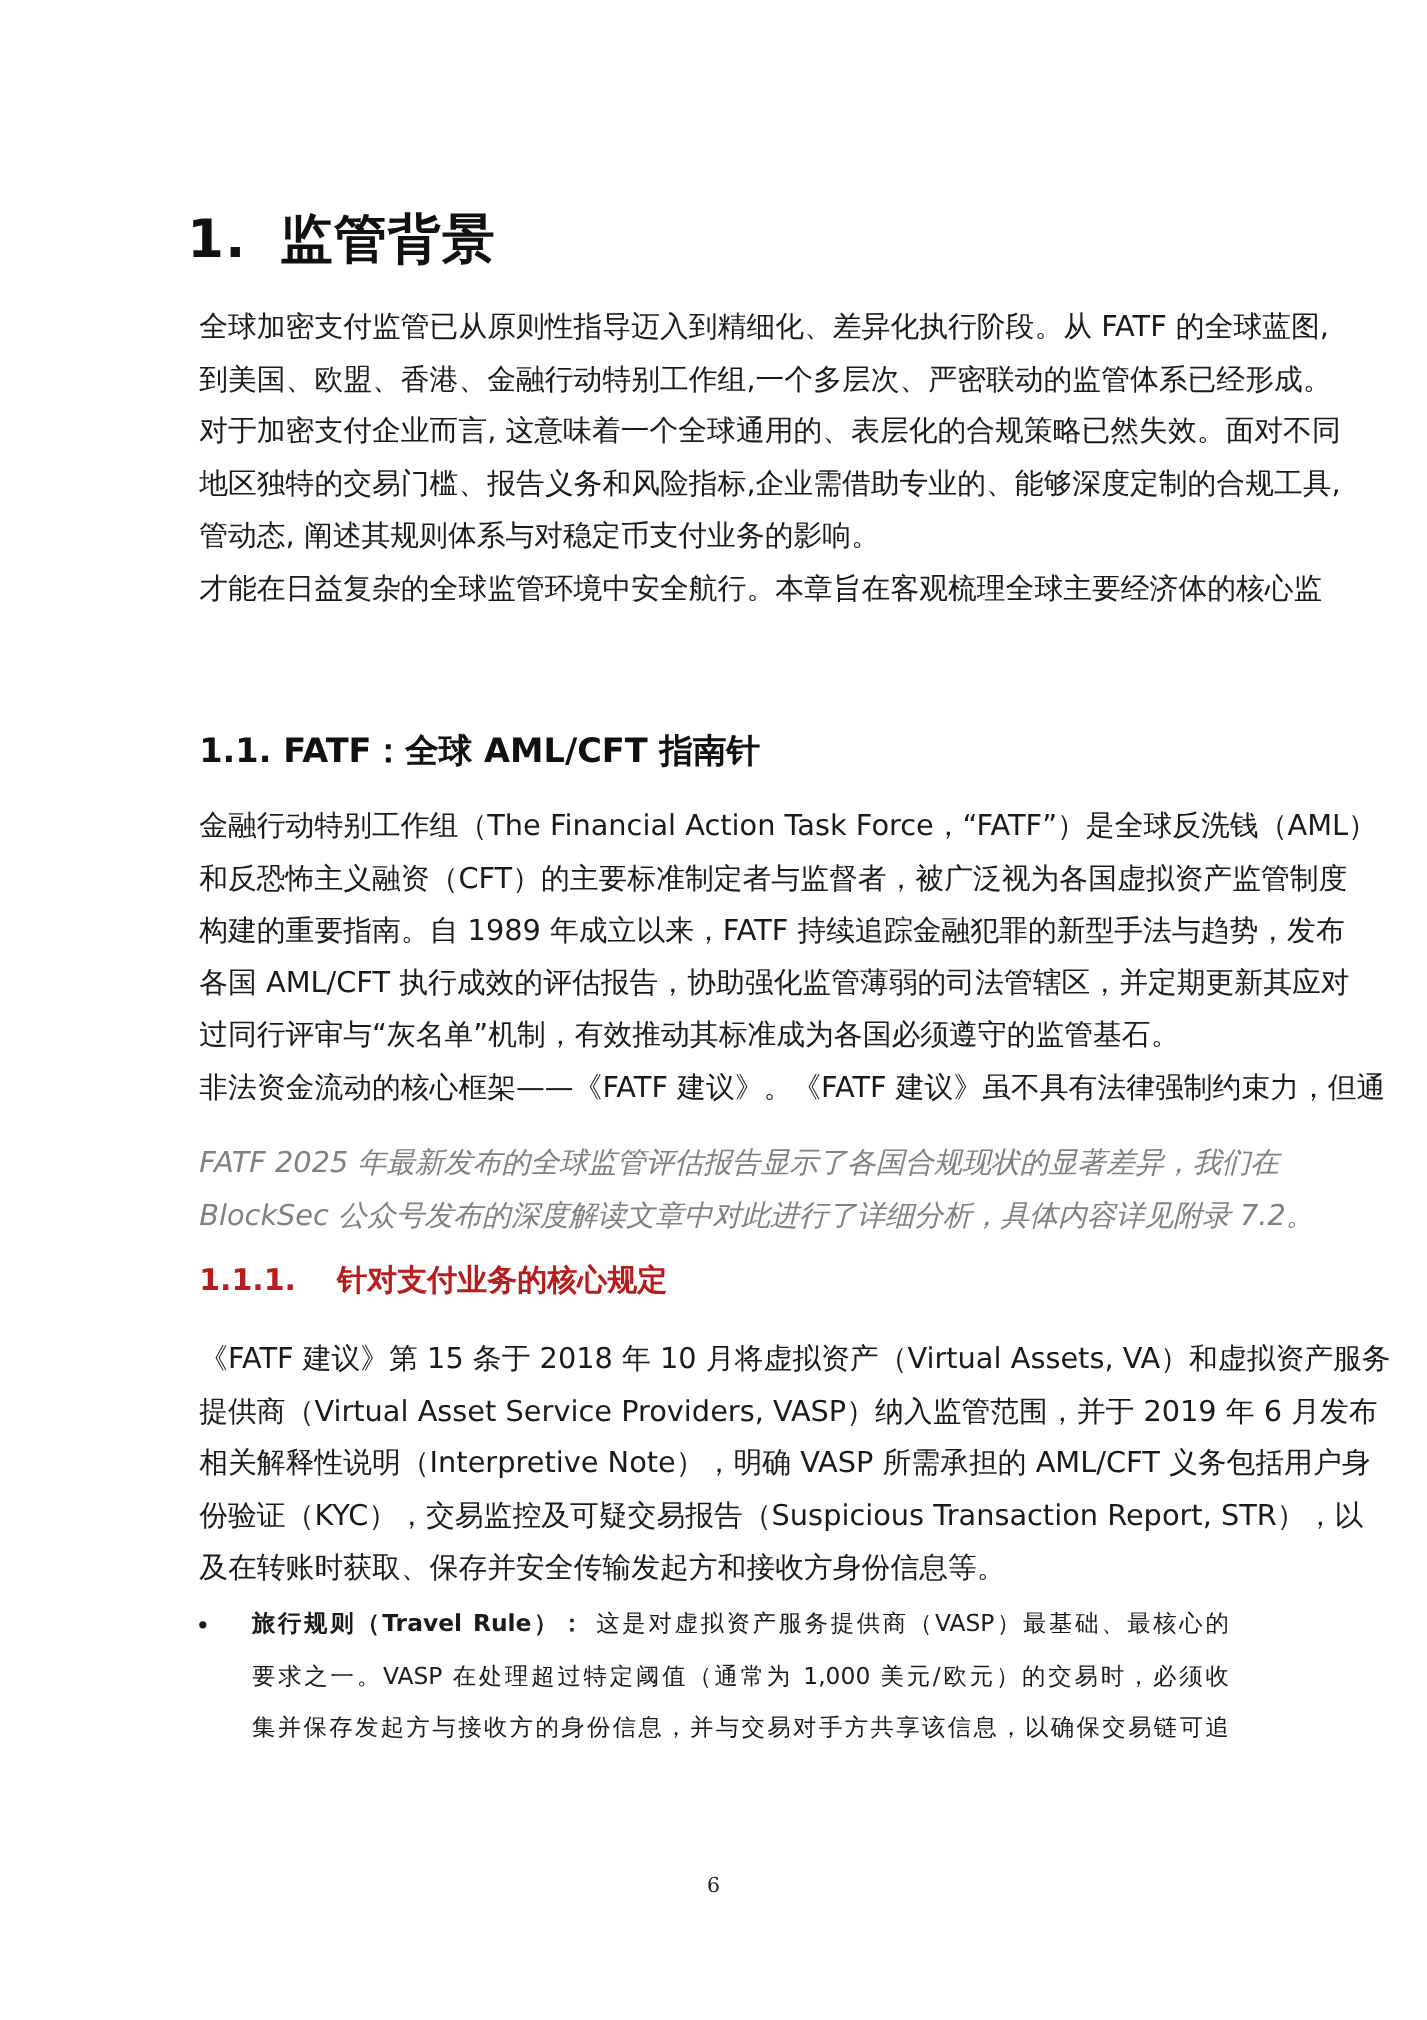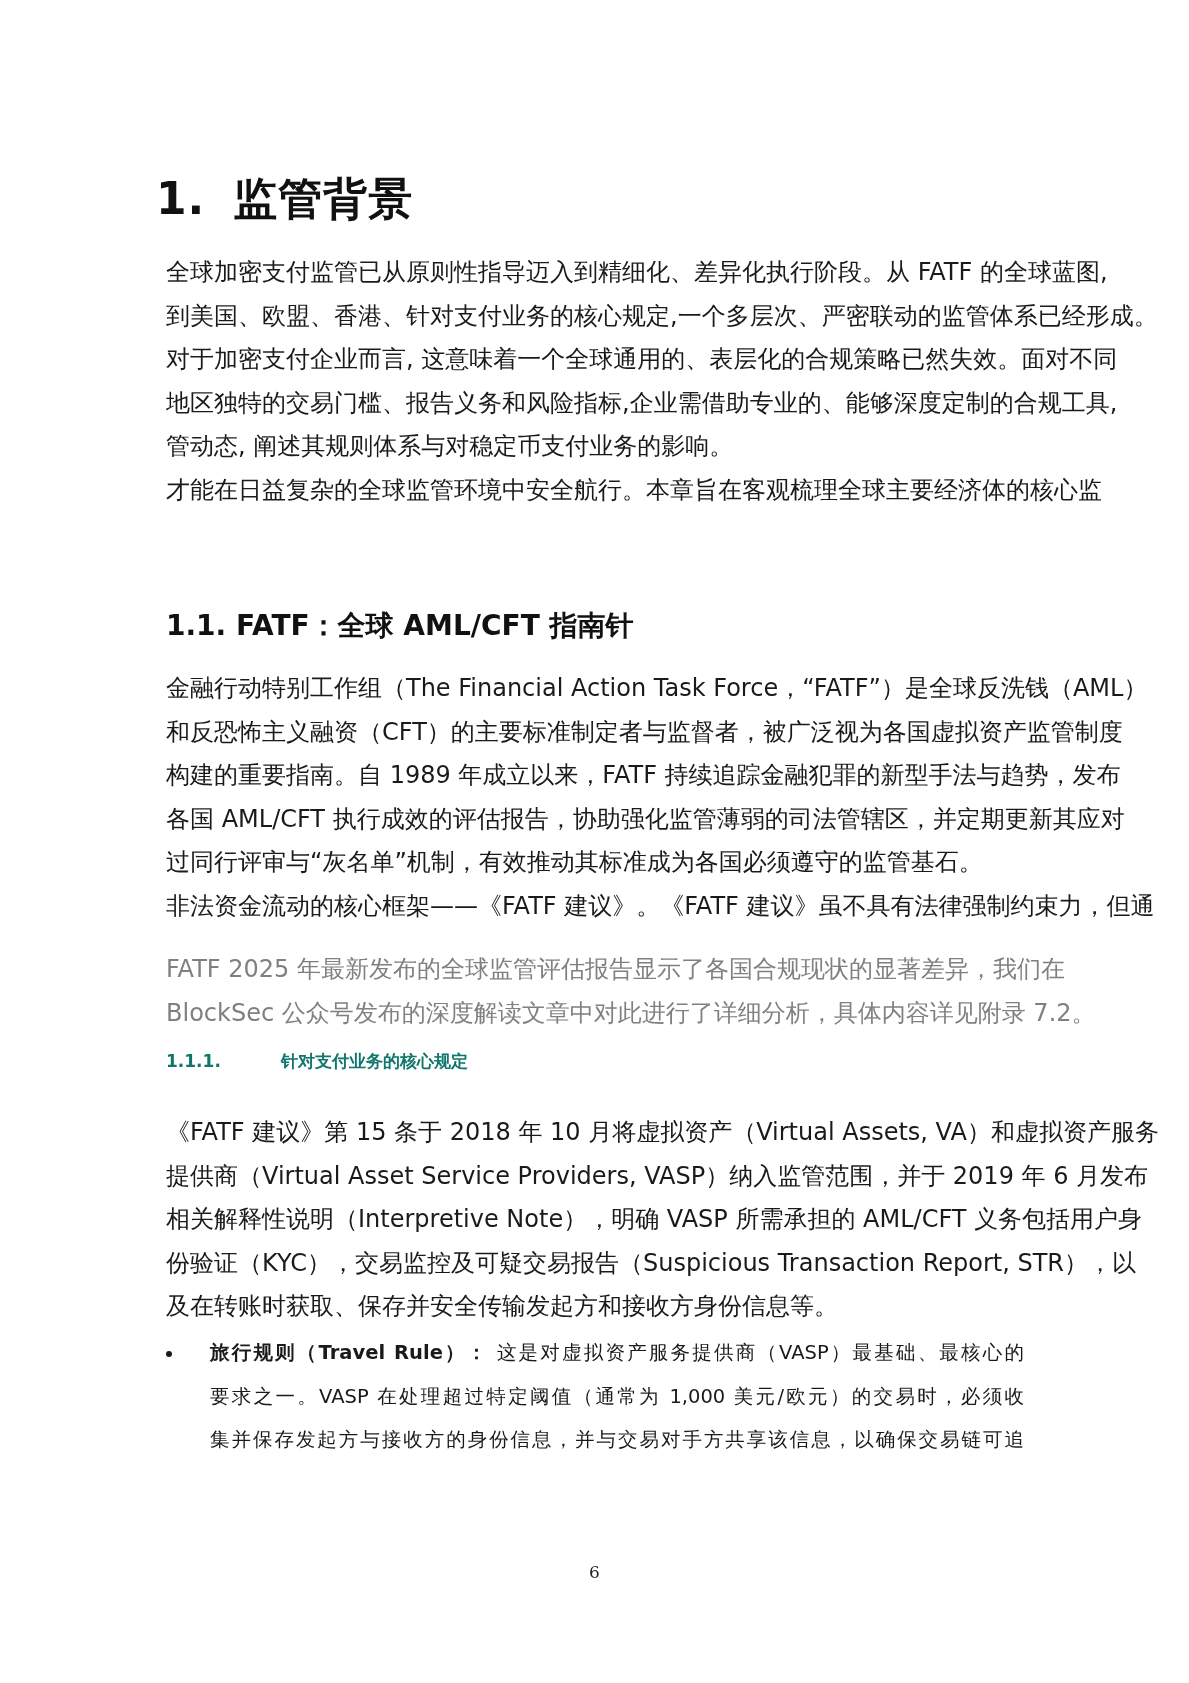--- a/index.html
+++ b/index.html
@@ -14,30 +14,30 @@
     font-size: 44px; font-weight: bold; letter-spacing: 1px; color: #111;
     white-space: nowrap;
   }
   .h1 .num { margin-right: 28px; }
   .h2 {
     position: absolute; left: 166px; top: 607px;
     font-size: 28px; font-weight: bold; color: #111; white-space: nowrap;
   }
   .h3 {
     position: absolute; left: 166px; top: 1050px;
-    font-size: 17px; font-weight: bold; color: #0f766e; white-space: nowrap;
+    font-size: 25px; font-weight: bold; color: #b91c1c; white-space: nowrap;
   }
   .h3 .num { display: inline-block; width: 115px; }
   .para {
     position: absolute; left: 166px; width: 858px;
     font-size: 24px; line-height: 43.5px; color: #1a1a1a;
   }
   .para .line { display: block; white-space: nowrap; text-align: justify; text-align-last: justify; height: 43.5px; overflow: visible; }
   .para .line.last { text-align-last: left; }
-  .grey { color: #808080; }
+  .grey { color: #808080; font-style: italic; }
   .bullet-block { position: absolute; left: 166px; width: 858px; font-size: 19.5px; line-height: 43.5px; }
   .bullet-dot { position: absolute; left: 0; top: 0; width: 8px; height: 43.5px; }
   .bullet-dot::before { content: ""; position: absolute; left: 0; top: 20px; width: 6px; height: 6px; border-radius: 50%; background: #1a1a1a; }
   .bullet-body { position: absolute; left: 44px; width: 814px; }
   .bullet-body .line { display: block; white-space: nowrap; text-align: justify; text-align-last: justify; height: 43.5px; }
   .bold { font-weight: bold; }
   .page-num {
     position: absolute; left: 0; width: 1189px; top: 1562px; text-align: center;
     font-family: "DejaVu Serif", "Liberation Serif", serif; font-size: 17px; color: #222;
   }
@@ -46,21 +46,21 @@
 <body>
 
 <div class="page">
 
   <div class="h1">
     <span class="num">1.</span><span>监管背景</span>
   </div>
 
   <div class="para" style="top:251px;">
     <span class="line">全球加密支付监管已从原则性指导迈入到精细化、差异化执行阶段。从 FATF 的全球蓝图,</span>
-    <span class="line">到美国、欧盟、香港、针对支付业务的核心规定,一个多层次、严密联动的监管体系已经形成。</span>
+    <span class="line">到美国、欧盟、香港、金融行动特别工作组,一个多层次、严密联动的监管体系已经形成。</span>
     <span class="line">对于加密支付企业而言, 这意味着一个全球通用的、表层化的合规策略已然失效。面对不同</span>
     <span class="line">地区独特的交易门槛、报告义务和风险指标,企业需借助专业的、能够深度定制的合规工具,</span>
     <span class="line last">管动态, 阐述其规则体系与对稳定币支付业务的影响。</span>
     <span class="line">才能在日益复杂的全球监管环境中安全航行。本章旨在客观梳理全球主要经济体的核心监</span>
   </div>
 
   <div class="h2">1.1. FATF：全球 AML/CFT 指南针</div>
 
   <div class="para" style="top:667px;">
     <span class="line">金融行动特别工作组（The Financial Action Task Force，“FATF”）是全球反洗钱（AML）</span>

